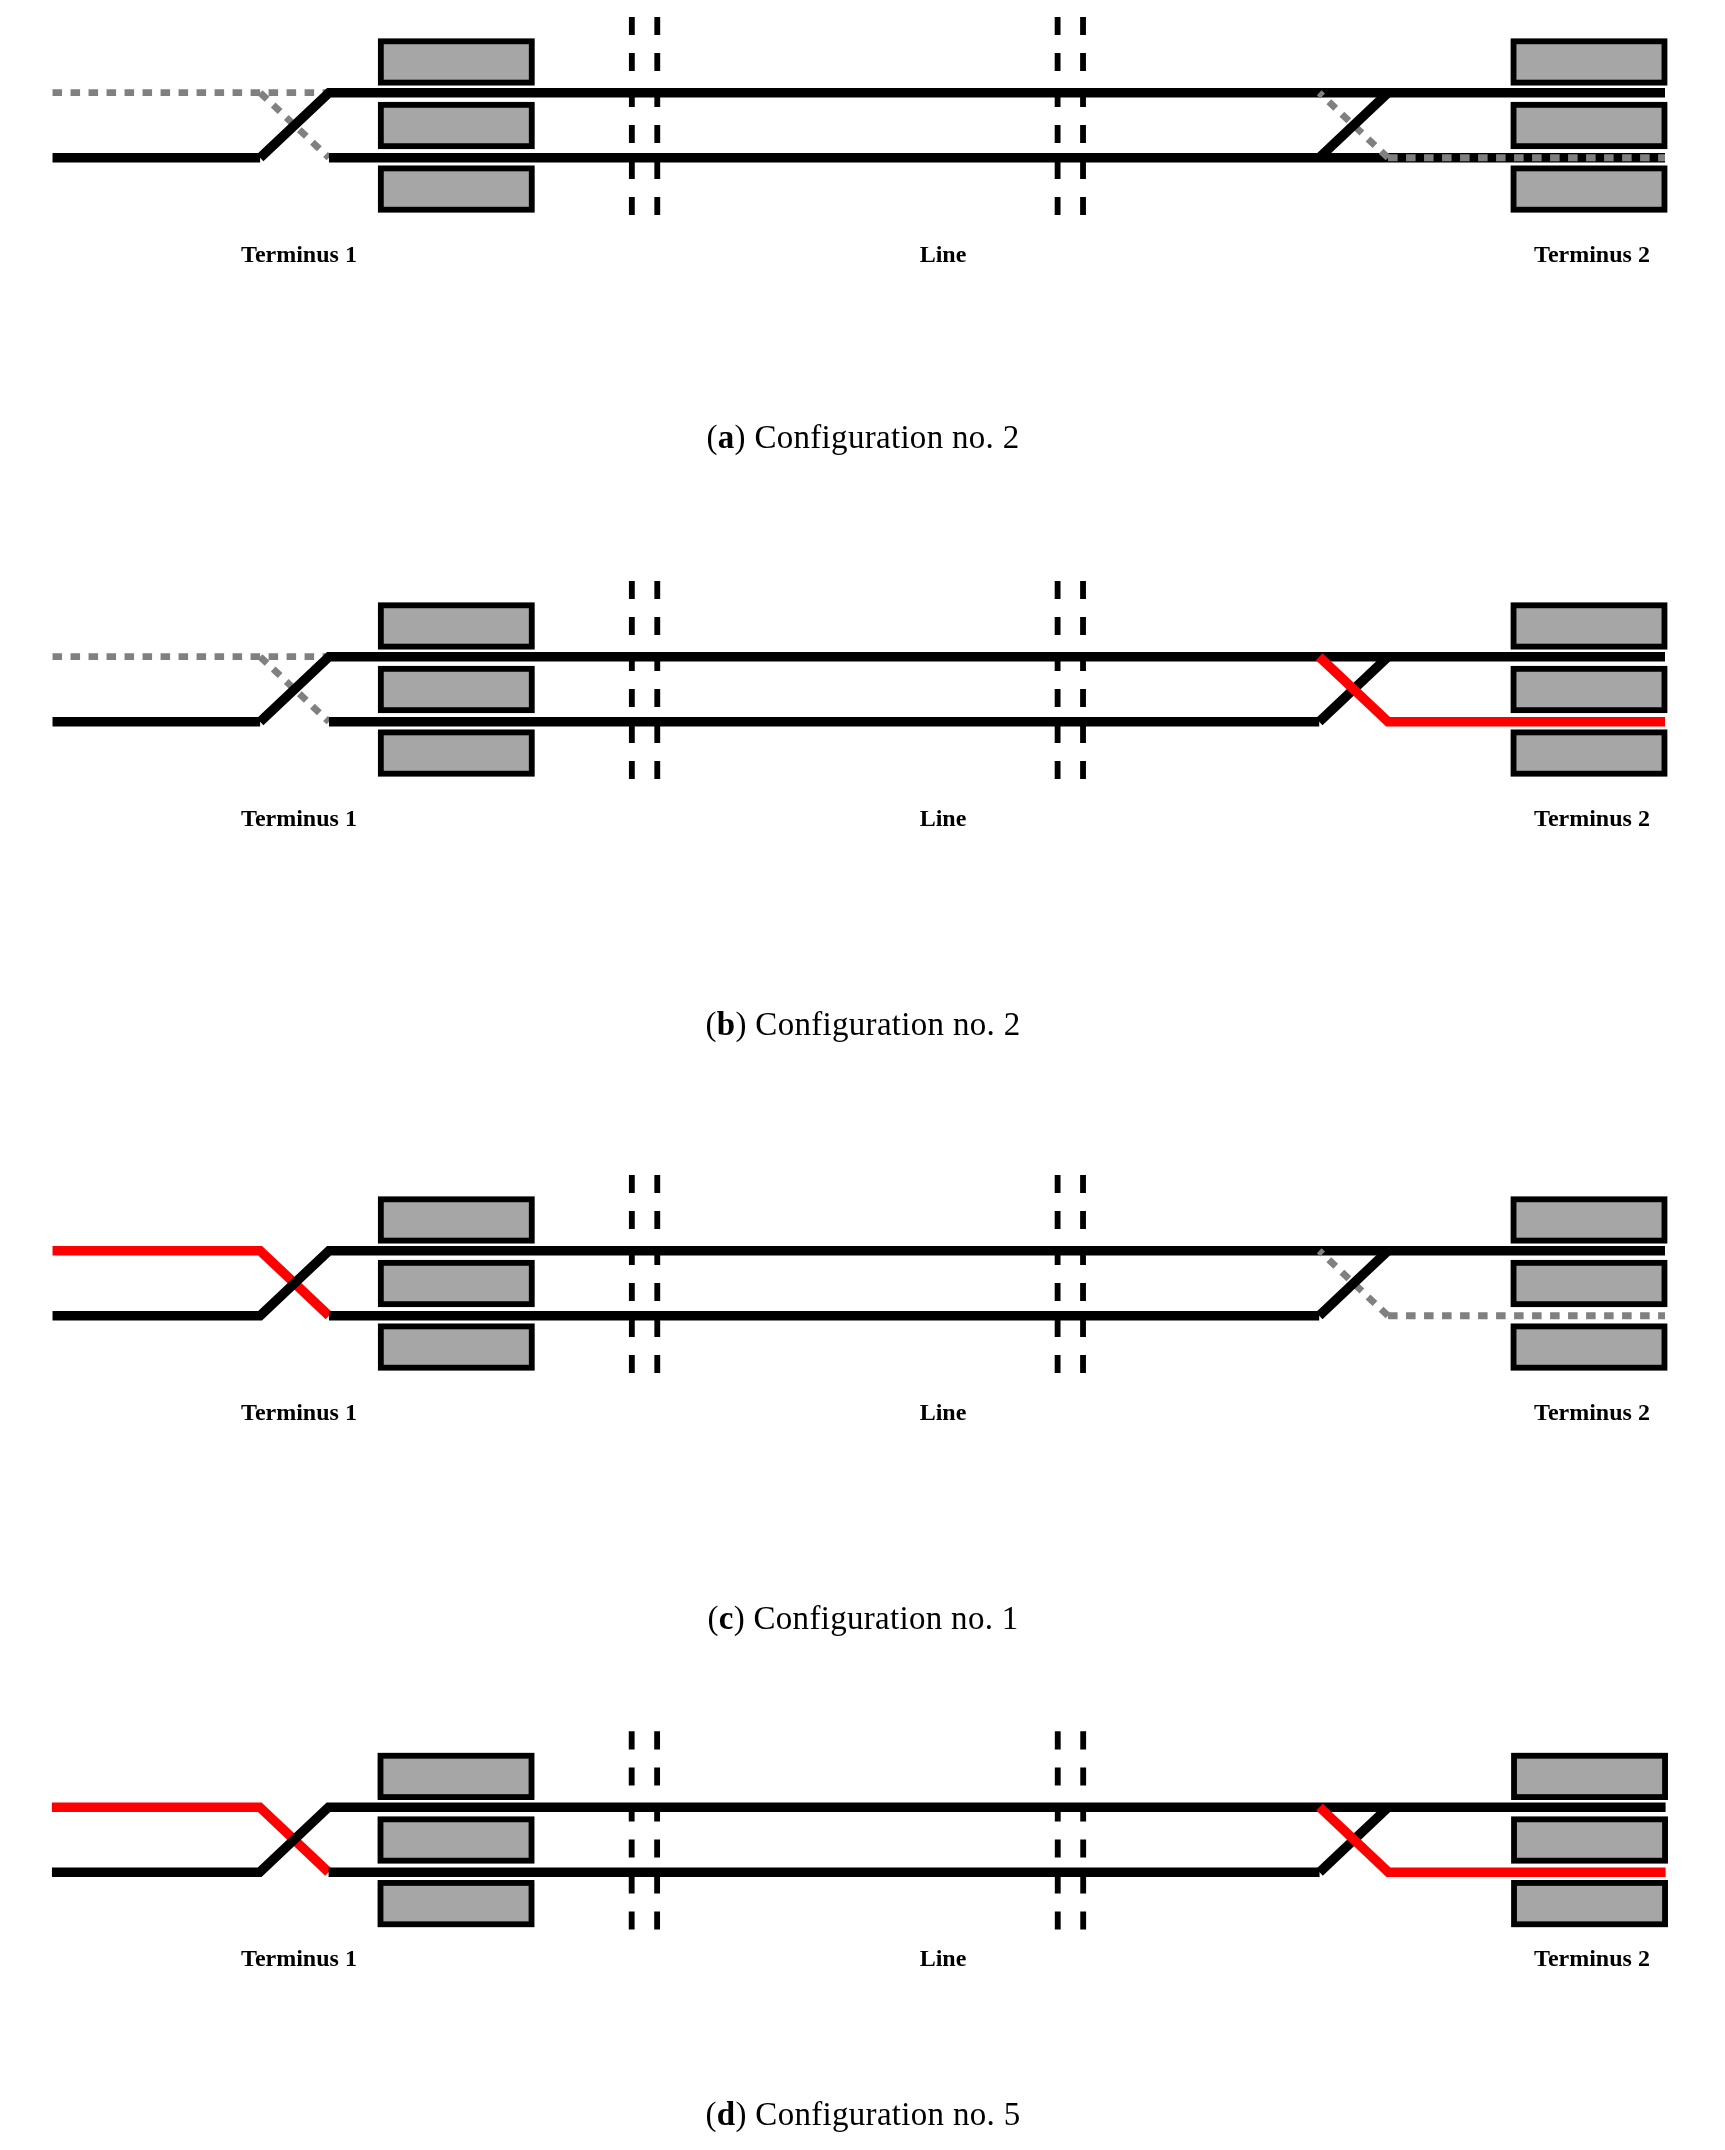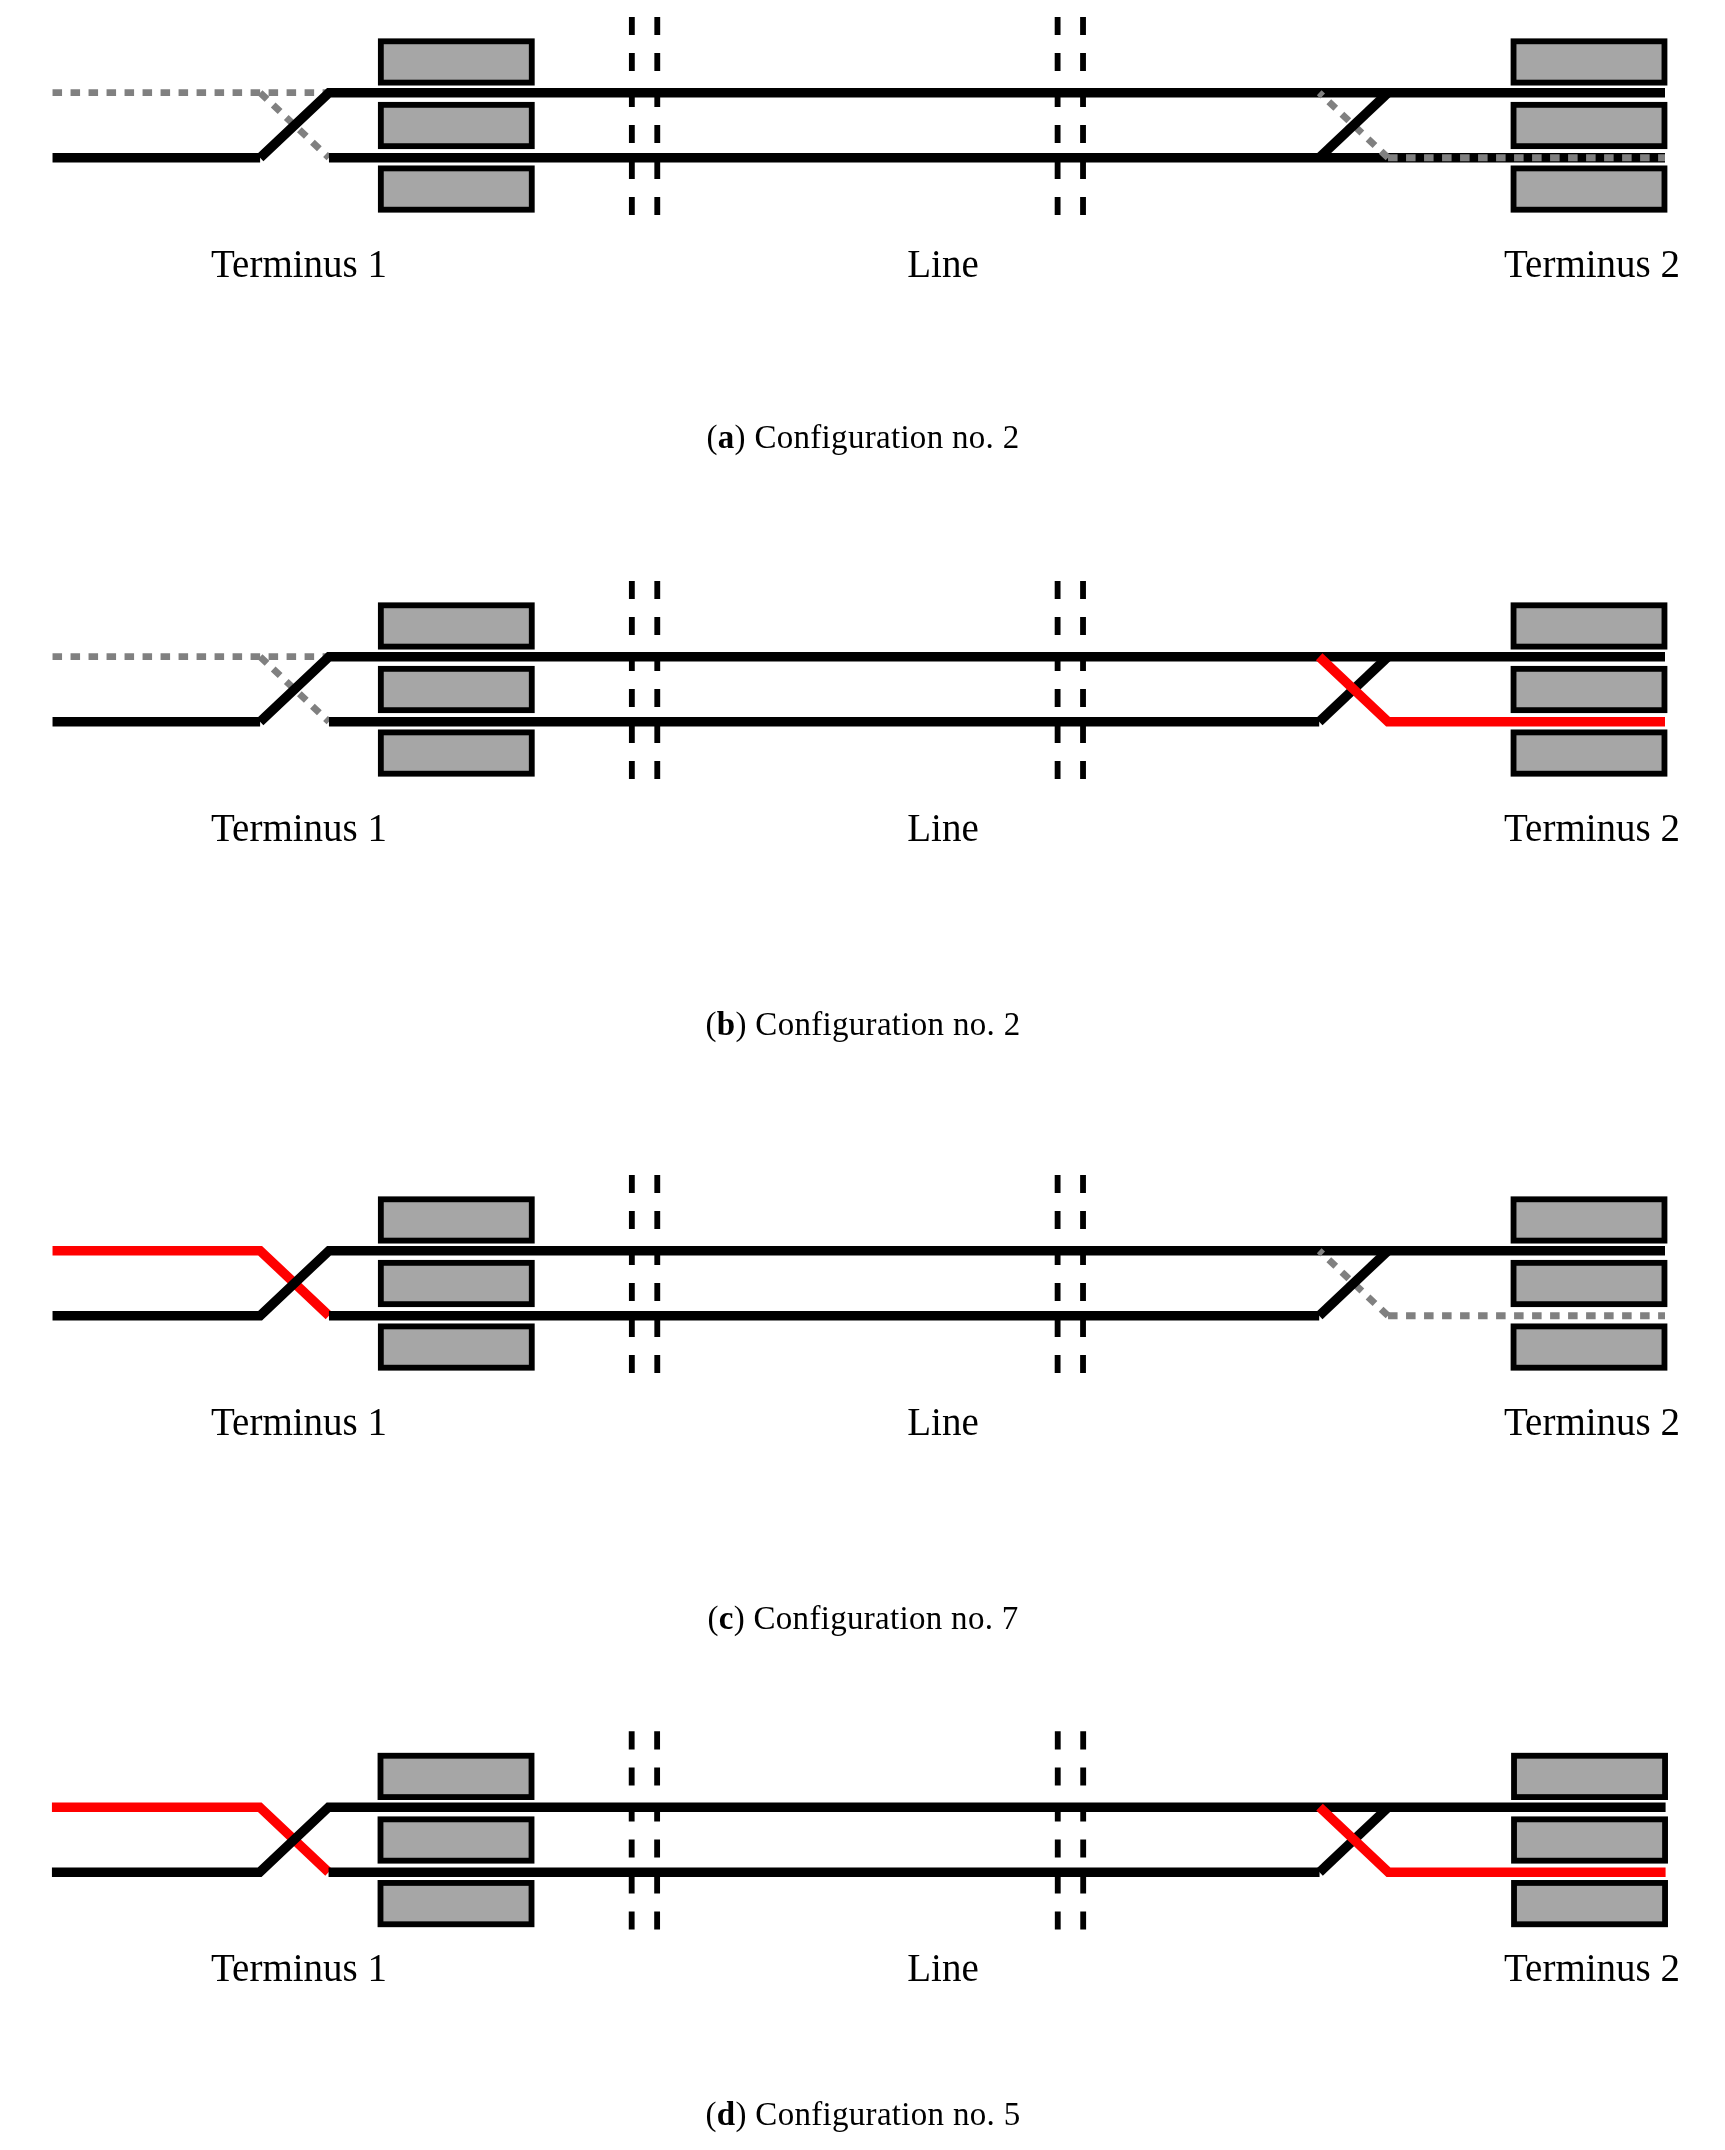--- a/index.html
+++ b/index.html
@@ -29,24 +29,25 @@
     width: 1726px;
     text-align: center;
     font-size: 33px;
     font-family: "Liberation Serif", "DejaVu Serif", serif;
     letter-spacing: 0.3px;
     white-space: nowrap;
   }
   .caption b { font-weight: bold; }
   .zone-label {
     position: absolute;
-    font-size: 39px;
+    font-size: 24px;
     text-align: center;
     white-space: nowrap;
     transform: translateX(-50%);
+    font-weight: bold;
   }
 </style>
 </head>
 <body>
 
 <div class="figure" style="top:0px;">
   <svg class="panel-svg" width="1726" height="233" viewBox="0 0 3257 440" xmlns="http://www.w3.org/2000/svg">
 
     <rect x="718" y="78" width="285" height="78" fill="#a6a6a6" stroke="#000000" stroke-width="11"></rect>
     <rect x="718" y="198" width="285" height="78" fill="#a6a6a6" stroke="#000000" stroke-width="11"></rect>
@@ -131,21 +132,21 @@
 
     <line x1="1192" y1="32" x2="1192" y2="420" stroke="#000000" stroke-width="11" stroke-dasharray="34,34"></line>
     <line x1="1240" y1="32" x2="1240" y2="420" stroke="#000000" stroke-width="11" stroke-dasharray="34,34"></line>
     <line x1="1996" y1="32" x2="1996" y2="420" stroke="#000000" stroke-width="11" stroke-dasharray="34,34"></line>
     <line x1="2044" y1="32" x2="2044" y2="420" stroke="#000000" stroke-width="11" stroke-dasharray="34,34"></line>
   </svg>
   <div class="zone-label" style="left:299px; top:241px;">Terminus 1</div>
   <div class="zone-label" style="left:943px; top:241px;">Line</div>
   <div class="zone-label" style="left:1592px; top:241px;">Terminus 2</div>
   <div class="caption" style="top:442px;">
-    <span>(</span><b>c</b><span>) Configuration no. 7</span>
+    <span>(</span><b>c</b><span>) Configuration no. 1</span>
   </div>
 </div>
 
 <div class="figure" style="top:1725px;">
   <svg class="panel-svg" width="1726" height="212" viewBox="0 0 3257 400" xmlns="http://www.w3.org/2000/svg">
     <rect x="718" y="58" width="285" height="78" fill="#a6a6a6" stroke="#000000" stroke-width="11"></rect>
     <rect x="718" y="178" width="285" height="78" fill="#a6a6a6" stroke="#000000" stroke-width="11"></rect>
     <rect x="718" y="298" width="285" height="78" fill="#a6a6a6" stroke="#000000" stroke-width="11"></rect>
     <rect x="2857" y="58" width="285" height="78" fill="#a6a6a6" stroke="#000000" stroke-width="11"></rect>
     <rect x="2857" y="178" width="285" height="78" fill="#a6a6a6" stroke="#000000" stroke-width="11"></rect>

